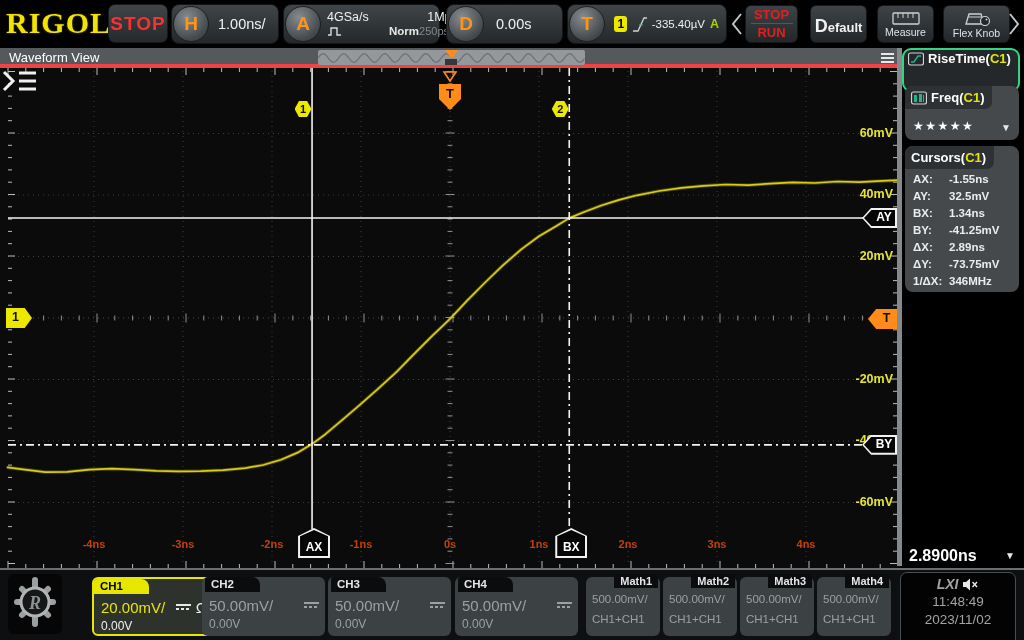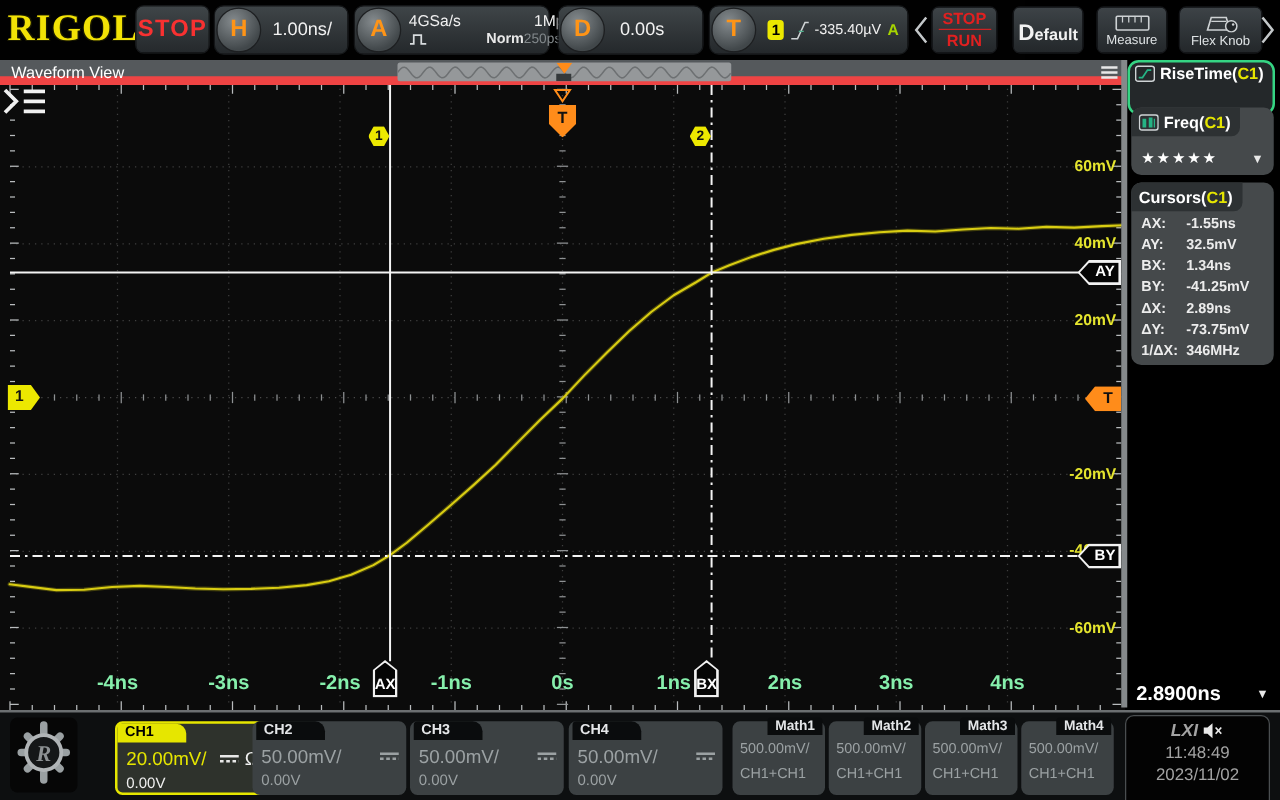--- a/index.html
+++ b/index.html
@@ -46,35 +46,35 @@
   #btn-default { left:810px; width:57px; }
   #btn-default span { display:block; margin-top:10px; color:#f2f2f2; font-weight:bold; font-size:13px; }
   #btn-default span::first-letter { font-size:18px; }
   #btn-measure { left:877px; width:57px; }
   #btn-flex { left:943px; width:67px; }
   .btn-ic { display:block; margin:5px auto 0; }
   .btn-cap { display:block; color:#dfe3e5; font-size:10.5px; margin-top:1px; }
 
   
   #wv-region { position:absolute; left:0; top:48px; width:900px; height:520px; background:#0b0b0b; }
-  #wv-titlebar { position:absolute; left:0; top:0; width:900px; height:20px; background:#55595c; border-bottom:7px solid #ef4444; }
+  #wv-titlebar { position:absolute; left:0; top:0; width:900px; height:20px; background:#55595c; border-bottom:4px solid #ef4444; }
   #wv-title { position:absolute; left:9px; top:2px; color:#fff; font-size:13px; }
   #ov-strip { position:absolute; left:318px; top:2px; width:267px; height:15px; background:#95989a; border-radius:2px; overflow:hidden; }
   #ov-notch { position:absolute; left:127px; top:9px; width:12px; height:6px; background:#34383a; }
   #ov-tri { position:absolute; left:127px; top:0; width:13px; height:9px; background:#ff8c1a;
     clip-path:polygon(0 0,100% 0,50% 100%); }
   #wv-menu { position:absolute; right:6px; top:5px; width:13px; height:11px; }
   #wv-menu i { display:block; width:13px; height:2px; background:#e8e8e8; margin-bottom:2px; }
 
   #plot { position:absolute; left:0; top:20px; width:900px; height:500px; background:#0b0b0b; overflow:hidden; }
   #plot svg { position:absolute; left:0; top:0; }
-  .xtick { position:absolute; width:44px; text-align:center; top:470px; color:#86efac; font-size:16px; font-weight:bold; }
+  .xtick { position:absolute; width:44px; text-align:center; top:470px; color:#c2410c; font-size:11px; font-weight:bold; }
   .ytick { position:absolute; left:840px; width:53px; text-align:right; color:#e5e52e; font-size:12.5px; font-weight:bold; }
 
-  .pent-up { position:absolute; width:20px; height:30px; }
+  .pent-up { position:absolute; width:32px; height:30px; }
   .pent-up .outer { position:absolute; inset:0; background:#f2f2f2; clip-path:polygon(50% 0,100% 27%,100% 100%,0 100%,0 27%); }
   .pent-up .inner { position:absolute; inset:2px; background:#050505; clip-path:polygon(50% 0,100% 24%,100% 100%,0 100%,0 24%); }
   .pent-up span { position:absolute; left:0; right:0; bottom:4px; text-align:center; color:#fff; font-size:12px; font-weight:bold; }
   .pent-left { position:absolute; width:35px; height:20px; }
   .pent-left .outer { position:absolute; inset:0; background:#f2f2f2; clip-path:polygon(0 50%,26% 0,100% 0,100% 100%,26% 100%); }
   .pent-left .inner { position:absolute; inset:2px; background:#050505; clip-path:polygon(0 50%,24% 0,100% 0,100% 100%,24% 100%); }
   .pent-left span { position:absolute; left:9px; right:0; top:2px; text-align:center; color:#fff; font-size:12px; font-weight:bold; }
   #mk-trig-right { position:absolute; left:868px; width:29px; height:20px; background:#ff8c1a;
     clip-path:polygon(0 50%,28% 0,100% 0,100% 100%,28% 100%); }
   #mk-trig-right span { position:absolute; left:8px; right:0; top:2px; text-align:center; color:#111; font-size:12.5px; font-weight:bold; }

